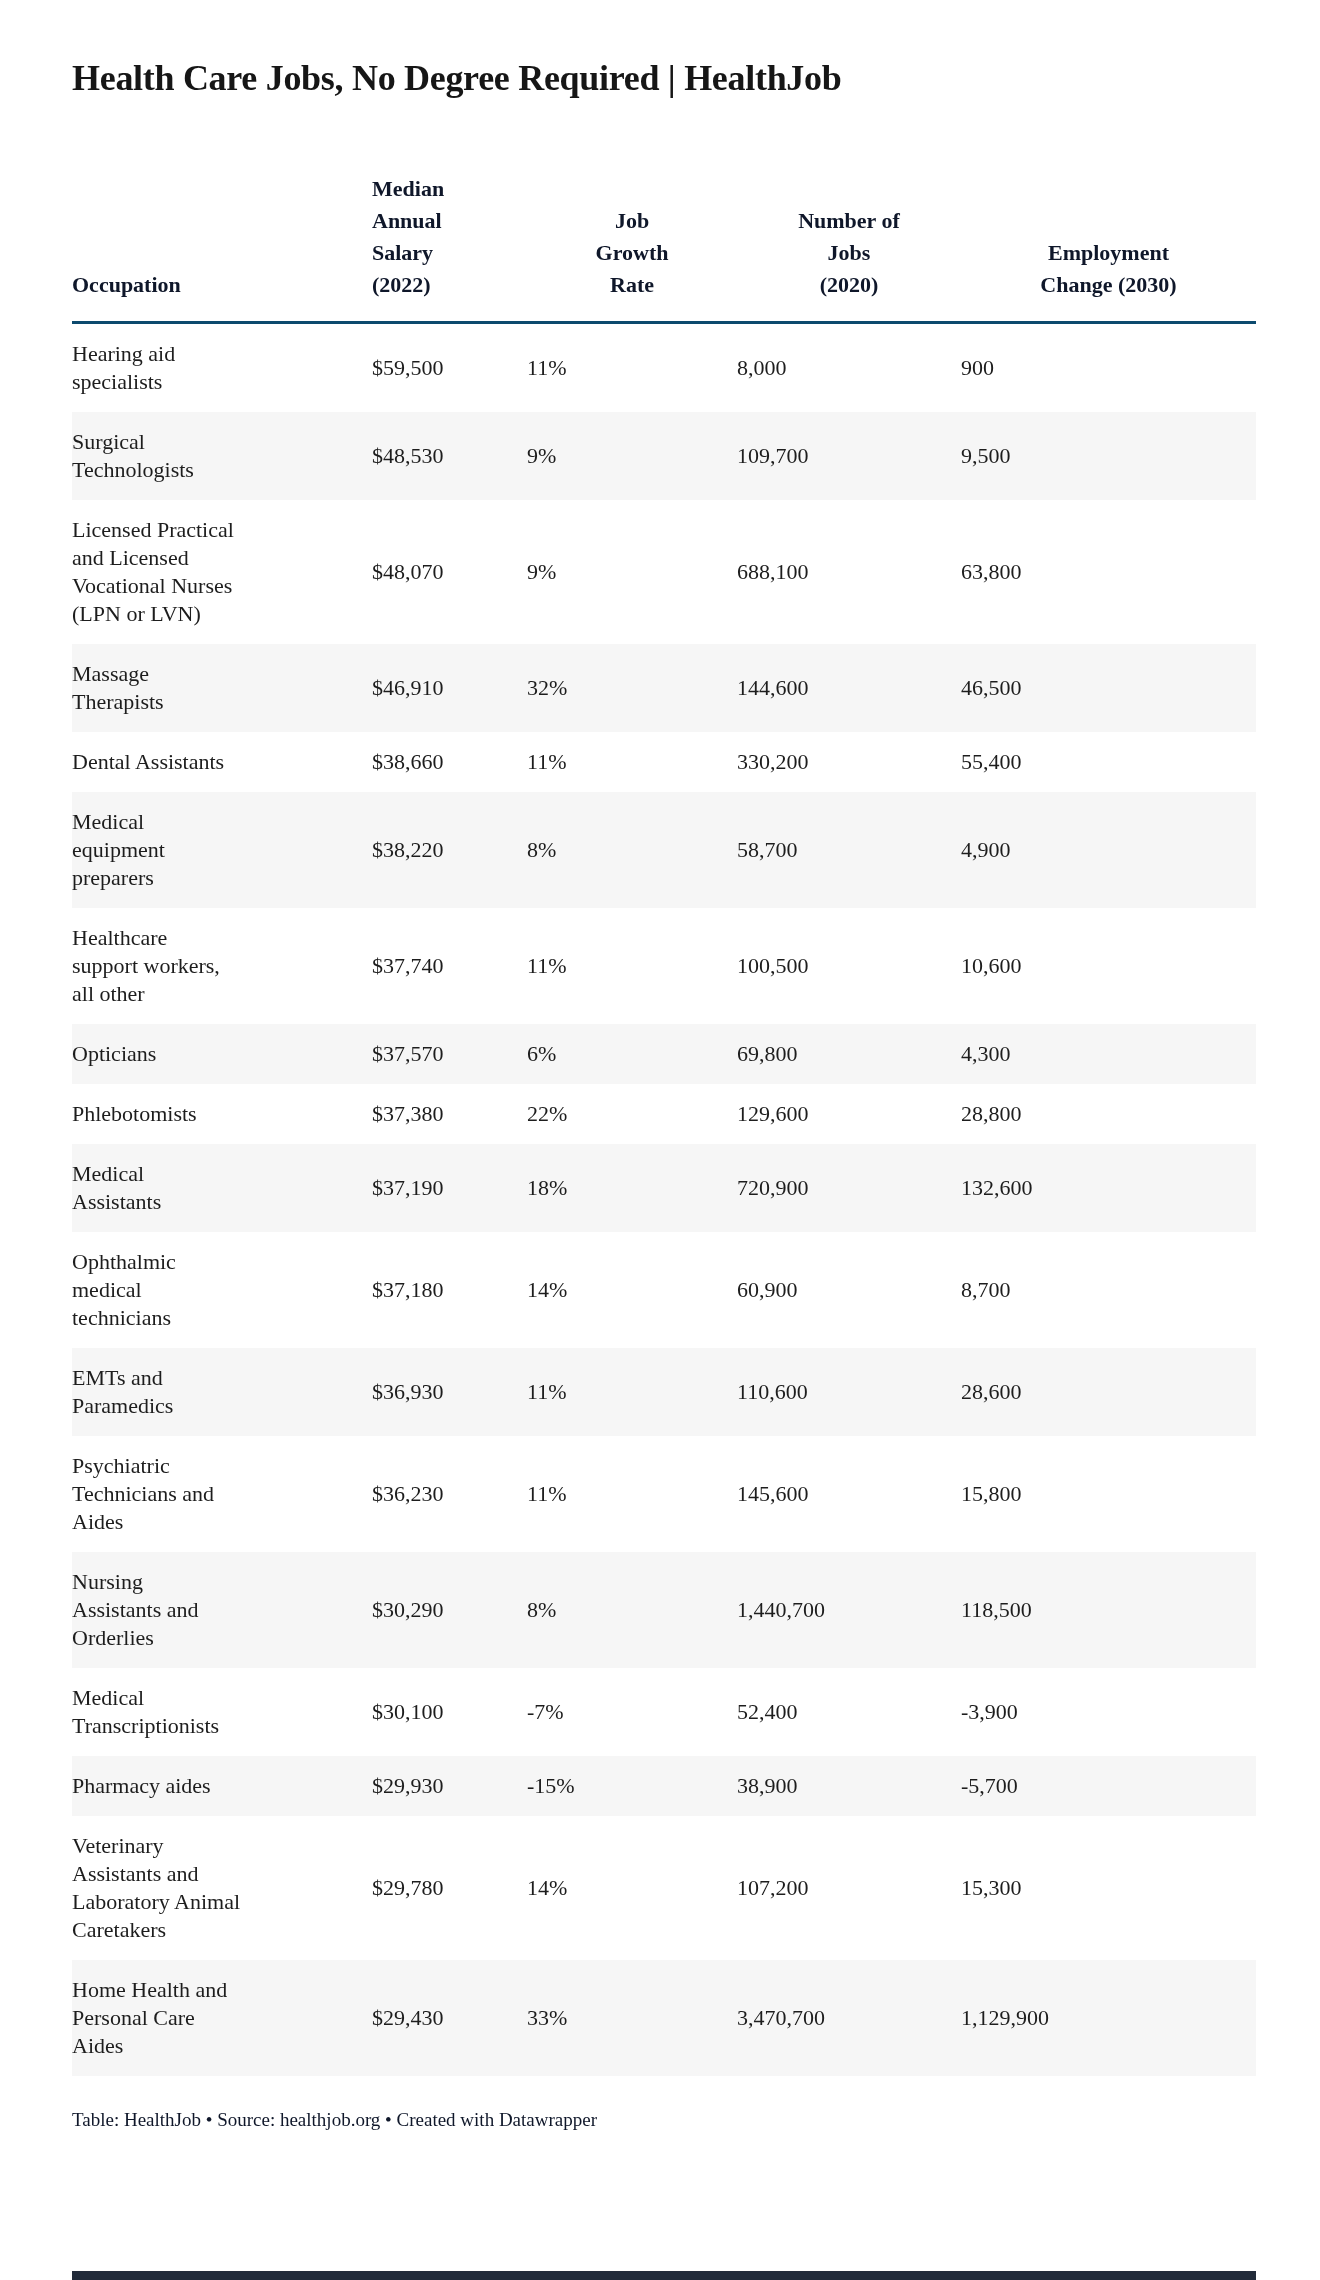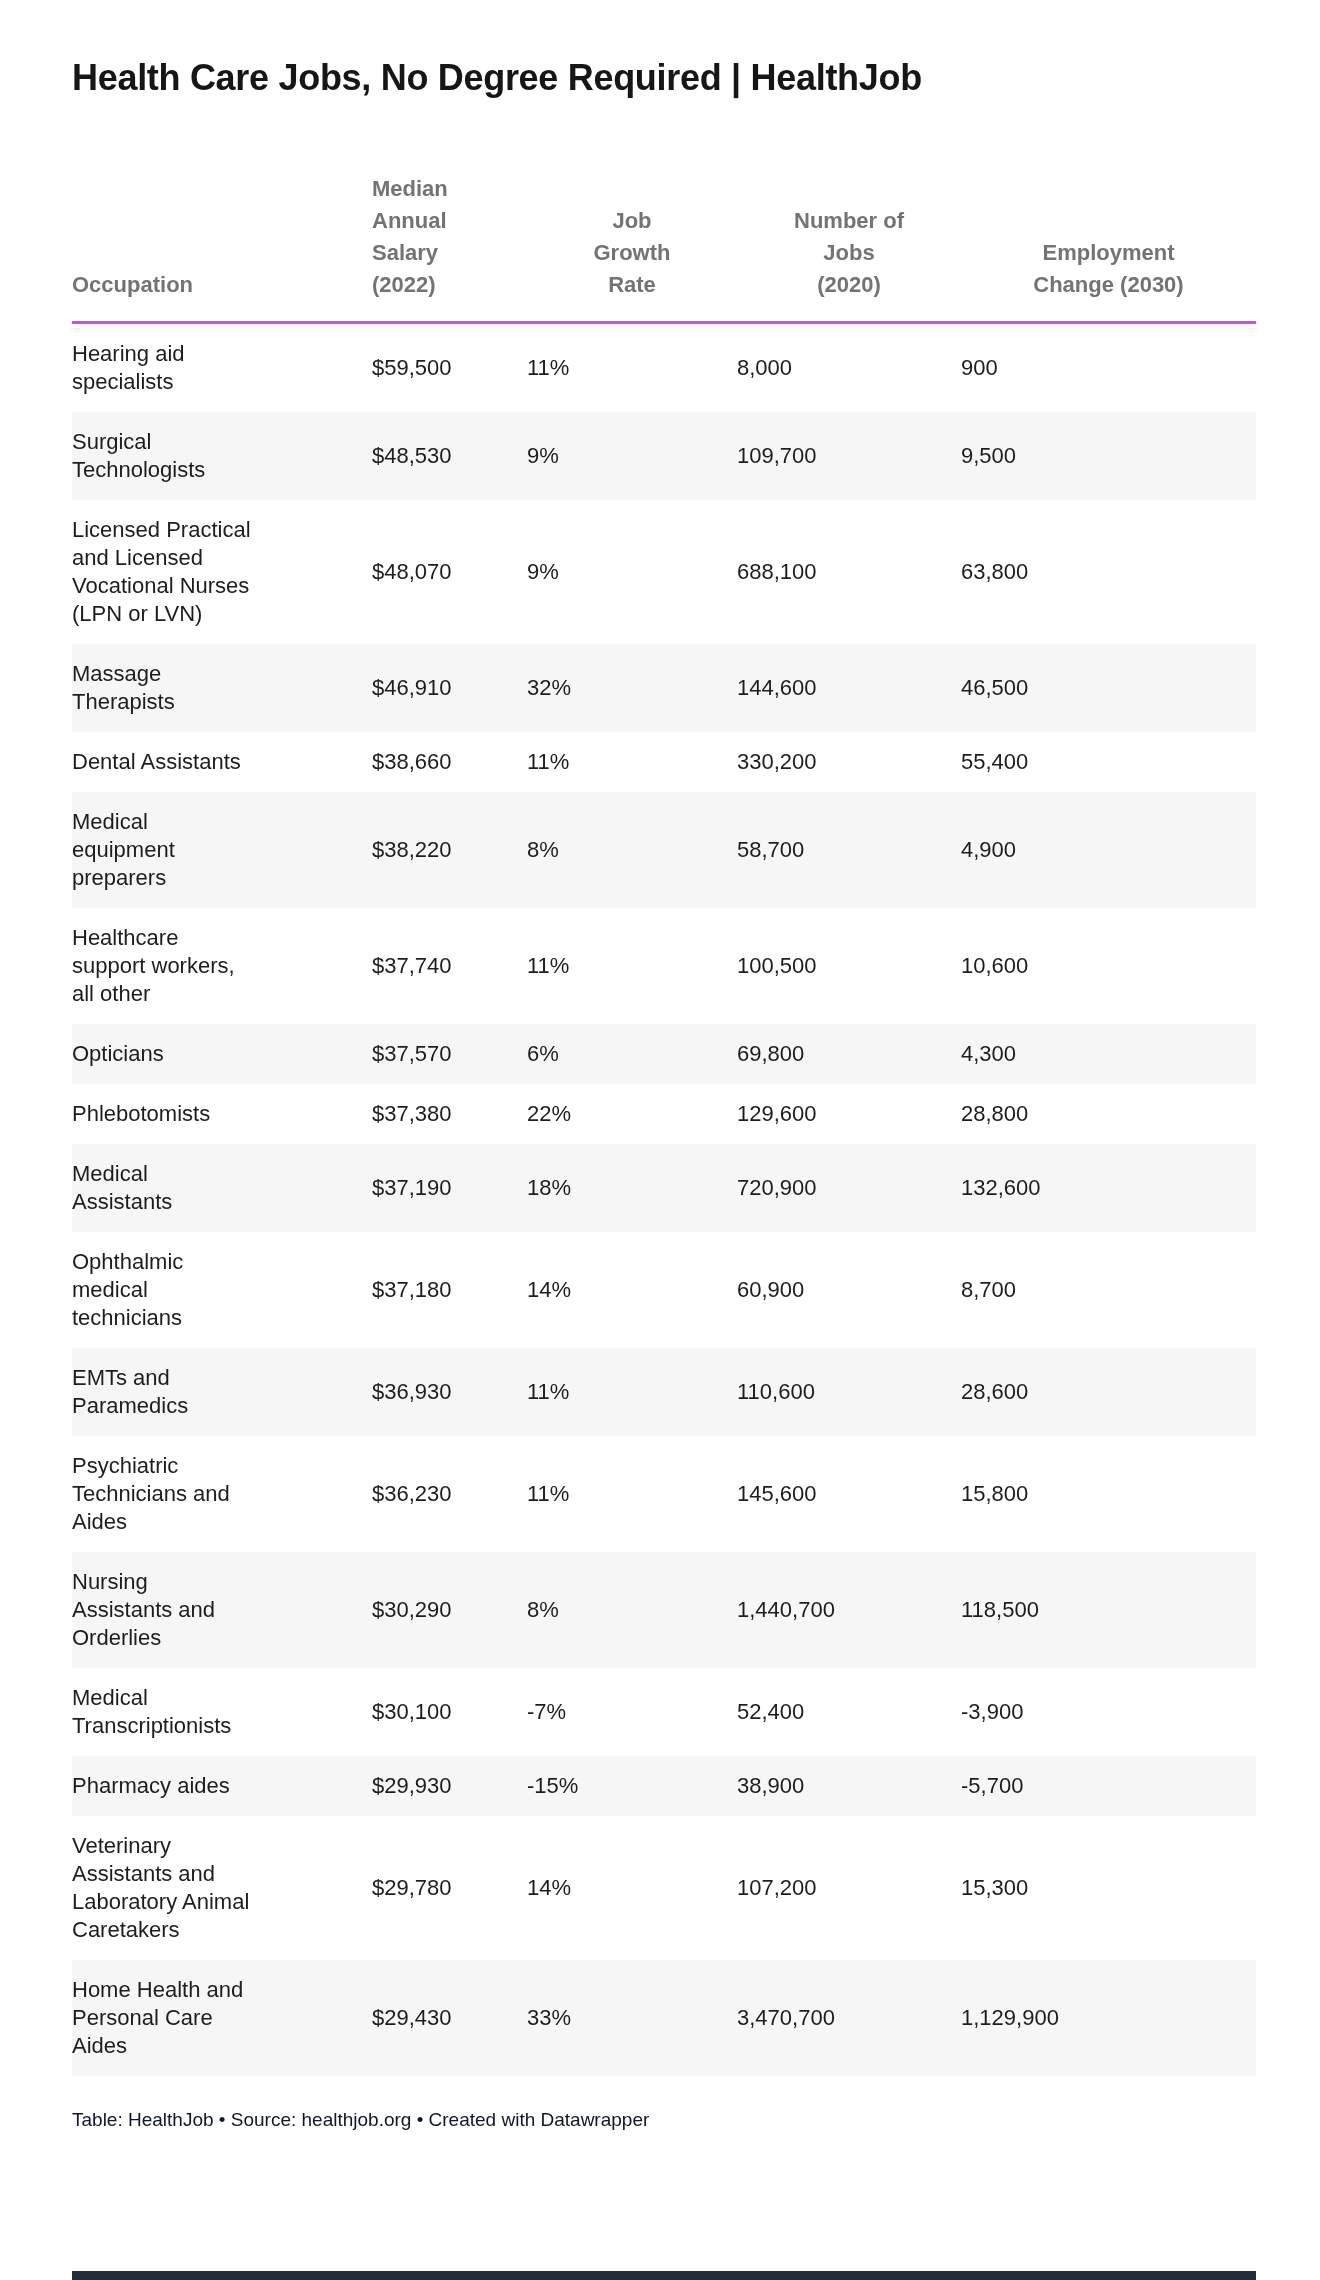--- a/index.html
+++ b/index.html
@@ -9,20 +9,21 @@
     font-family: "Liberation Sans", sans-serif;
     color: #1d1d1d;
     overflow: hidden;
   }
   .page {
     position: relative;
     width: 1320px; height: 2280px;
     background: #ffffff;
     box-sizing: border-box;
     padding: 58px 64px 0 72px;
+    font-family: Liberation Serif, serif;
   }
   .title {
     margin: 0 0 75px 0;
     font-size: 36px;
     line-height: 40px;
     font-weight: 700;
     color: #161616;
     letter-spacing: -0.3px;
   }
   table.jobs {
@@ -33,24 +34,24 @@
   col.c-occ    { width: 300px; }
   col.c-sal    { width: 155px; }
   col.c-grow   { width: 210px; }
   col.c-jobs   { width: 224px; }
   col.c-change { width: 295px; }
 
   thead th {
     font-size: 22px;
     line-height: 32px;
     font-weight: 700;
-    color: #737373;
+    color: #0f172a;
     vertical-align: bottom;
     padding: 0 0 20px 0;
-    border-bottom: 3px solid #d946ef;
+    border-bottom: 3px solid #0c4a6e;
     white-space: pre-line;
   }
   tbody td {
     font-size: 22px;
     line-height: 28px;
     padding: 16px 0;
     vertical-align: middle;
     color: #1d1d1d;
     white-space: pre-line;
   }

